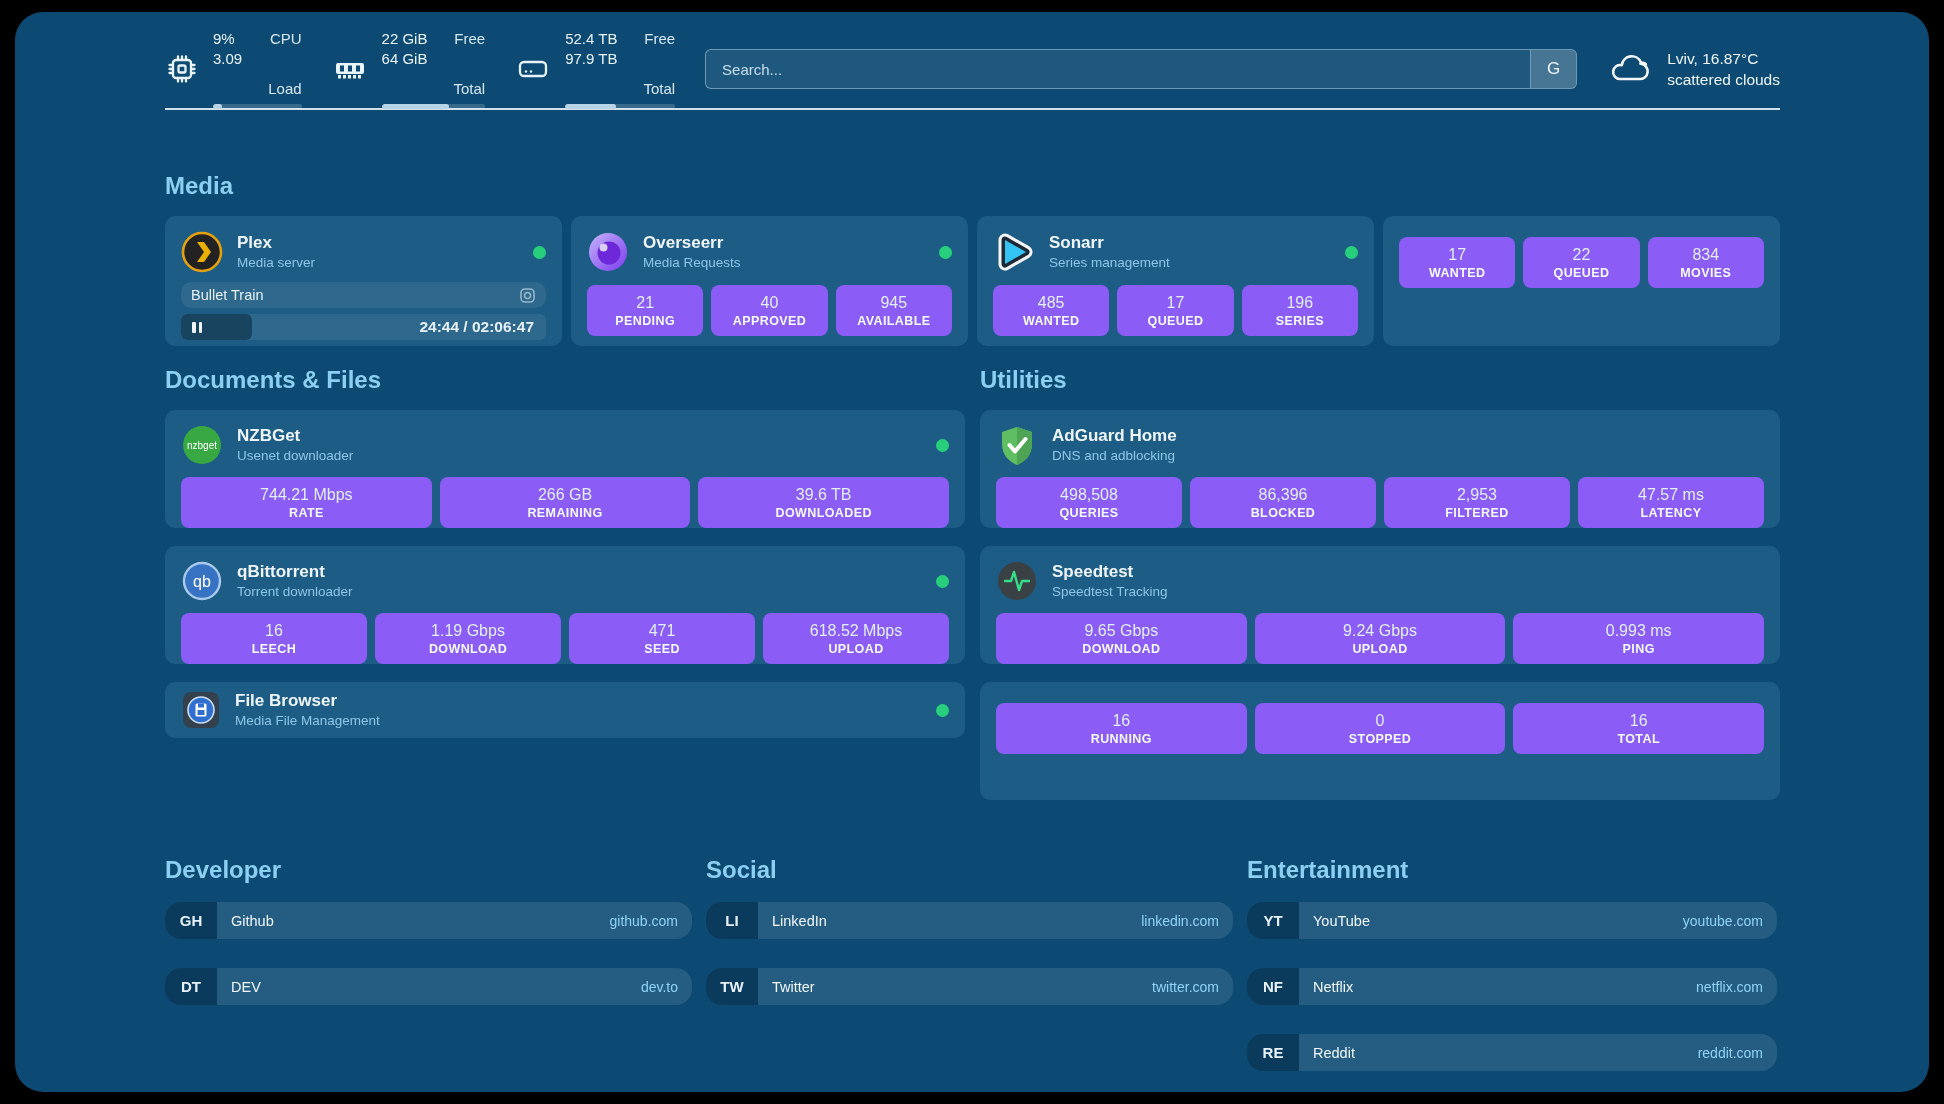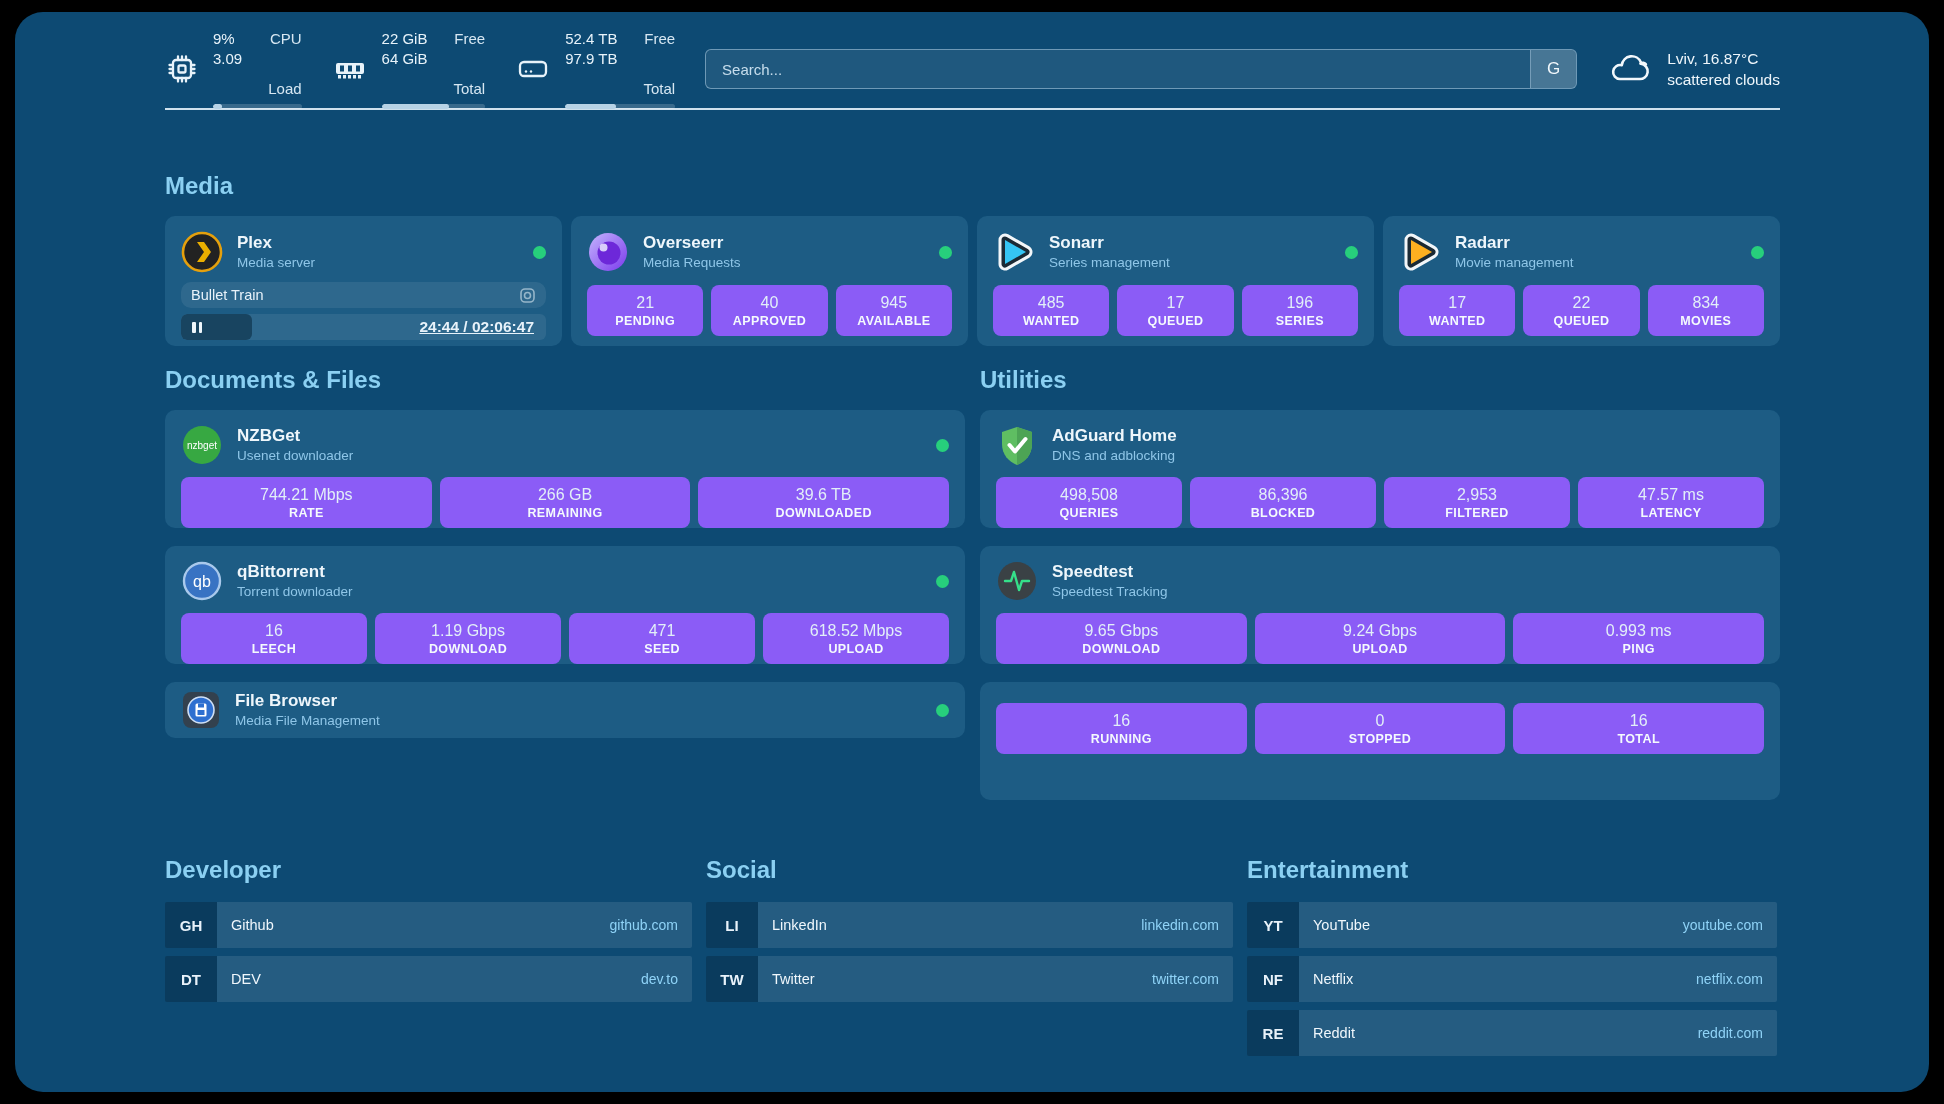--- a/index.html
+++ b/index.html
@@ -90,32 +90,32 @@
     margin-top: 6px; height: 26px; border-radius: 6px;
     background: rgba(255,255,255,0.08); position: relative; overflow: hidden;
     display: flex; align-items: center;
   }
   .progress-fill {
     position: absolute; left: 0; top: 0; bottom: 0;
     background: rgba(8,38,60,0.55); border-radius: 6px;
   }
   .pause-btn { position: relative; display: flex; gap: 3px; margin-left: 11px; cursor: pointer; }
   .pause-btn i { display: block; width: 3.5px; height: 11px; background: #eef6fb; border-radius: 1px; }
-  .time-text { position: absolute; right: 12px; font-size: 15.5px; font-weight: 600; color: #e8f2fa; text-decoration: underline; }
+  .time-text { position: absolute; right: 12px; font-size: 15.5px; font-weight: 600; color: #e8f2fa; }
 
   
   .cols2 { display: grid; grid-template-columns: 800px 800px; gap: 15px; margin-top: 20px; }
   .col-title { margin-bottom: 16px; }
   .stack { display: flex; flex-direction: column; gap: 18px; }
 
   
   .links-grid { display: grid; grid-template-columns: 527px 527px 530px; gap: 14px; margin-top: 56px; }
   .links-title { margin-bottom: 18px; }
   .link-row {
-    display: flex; height: 46px; margin-bottom: 8px; border-radius: 2px; overflow: hidden;
+    display: flex; height: 37px; margin-bottom: 29px; border-radius: 16px; overflow: hidden;
     cursor: pointer;
   }
   .link-abbr {
     width: 52px; background: rgba(10,48,74,0.55); color: #e8f2fa;
     display: flex; align-items: center; justify-content: center;
     font-size: 15px; font-weight: 600; flex: 0 0 auto;
   }
   .link-body {
     flex: 1; background: rgba(255,255,255,0.10);
     display: flex; align-items: center; justify-content: space-between; padding: 0 14px;
@@ -337,34 +337,20 @@
           <div class="tile-label">QUEUED</div>
         </div>
         <div class="tile">
           <div class="tile-value">196</div>
           <div class="tile-label">SERIES</div>
         </div>
       </div>
     </div>
 
     <div class="card h130">
-      <div class="card-head">
-        <span class="logo">
-          <svg width="42" height="42" viewBox="0 0 42 42">
-            <polygon points="12,9 33,21 12,33" fill="none" stroke="#f2f6f9" stroke-width="13" stroke-linejoin="round"></polygon>
-            <polygon points="12,9 33,21 12,33" fill="none" stroke="#1b2a35" stroke-width="7" stroke-linejoin="round"></polygon>
-            <polygon points="12,9 33,21 12,33" fill="#ffb020"></polygon>
-          </svg>
-        </span>
-        <div class="card-titles">
-          <span class="card-name">Radarr</span>
-          <span class="card-sub">Movie management</span>
-        </div>
-        <span class="dot"></span>
-      </div>
       <div class="tiles">
         <div class="tile">
           <div class="tile-value">17</div>
           <div class="tile-label">WANTED</div>
         </div>
         <div class="tile">
           <div class="tile-value">22</div>
           <div class="tile-label">QUEUED</div>
         </div>
         <div class="tile">

